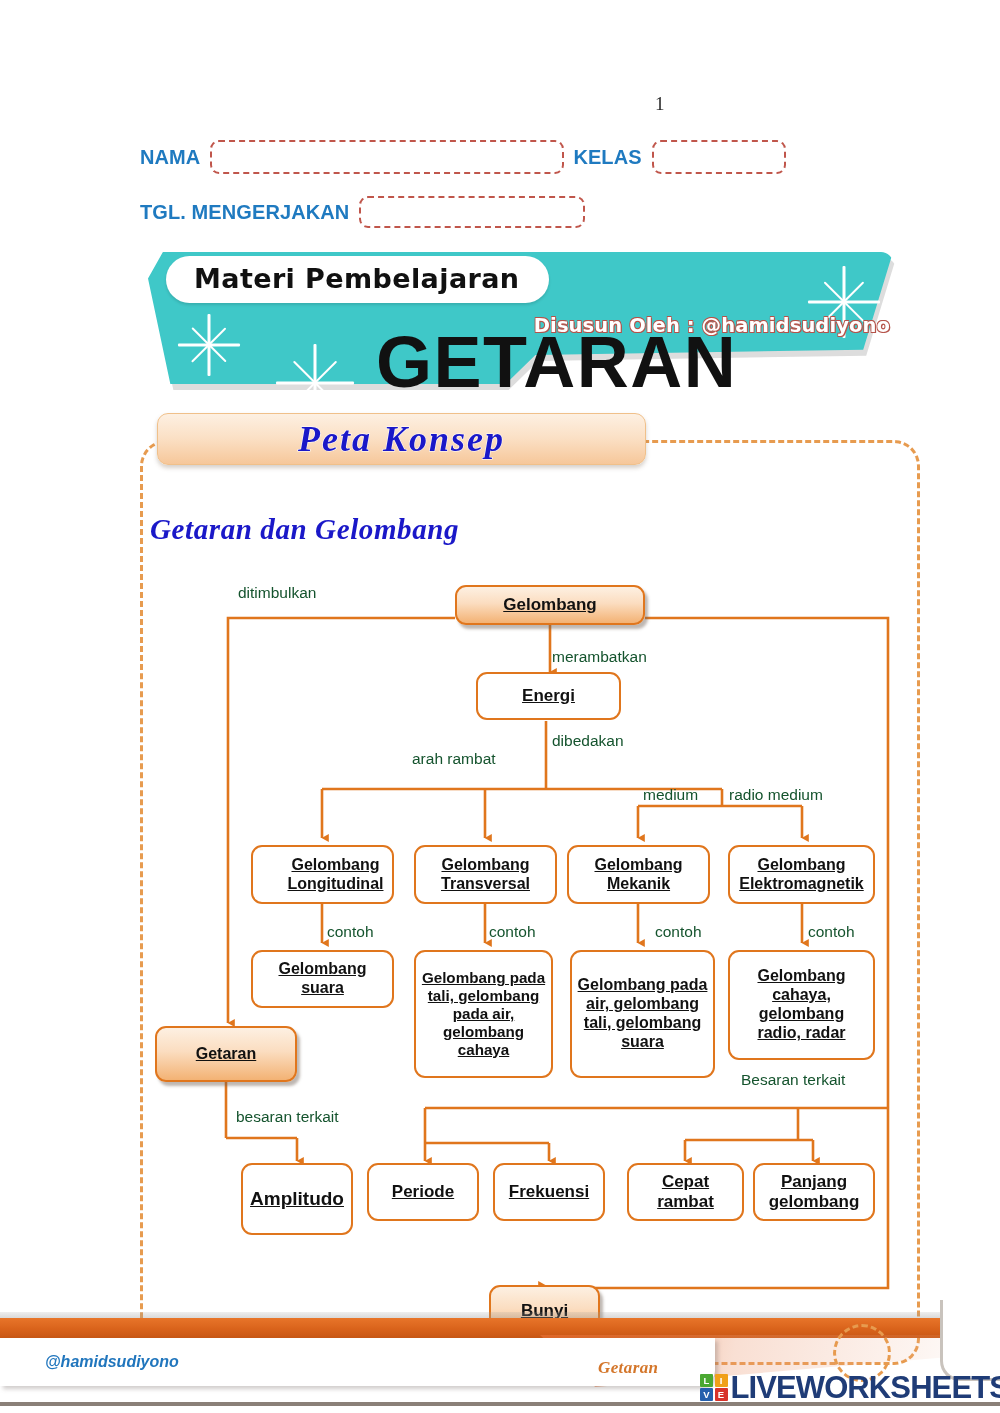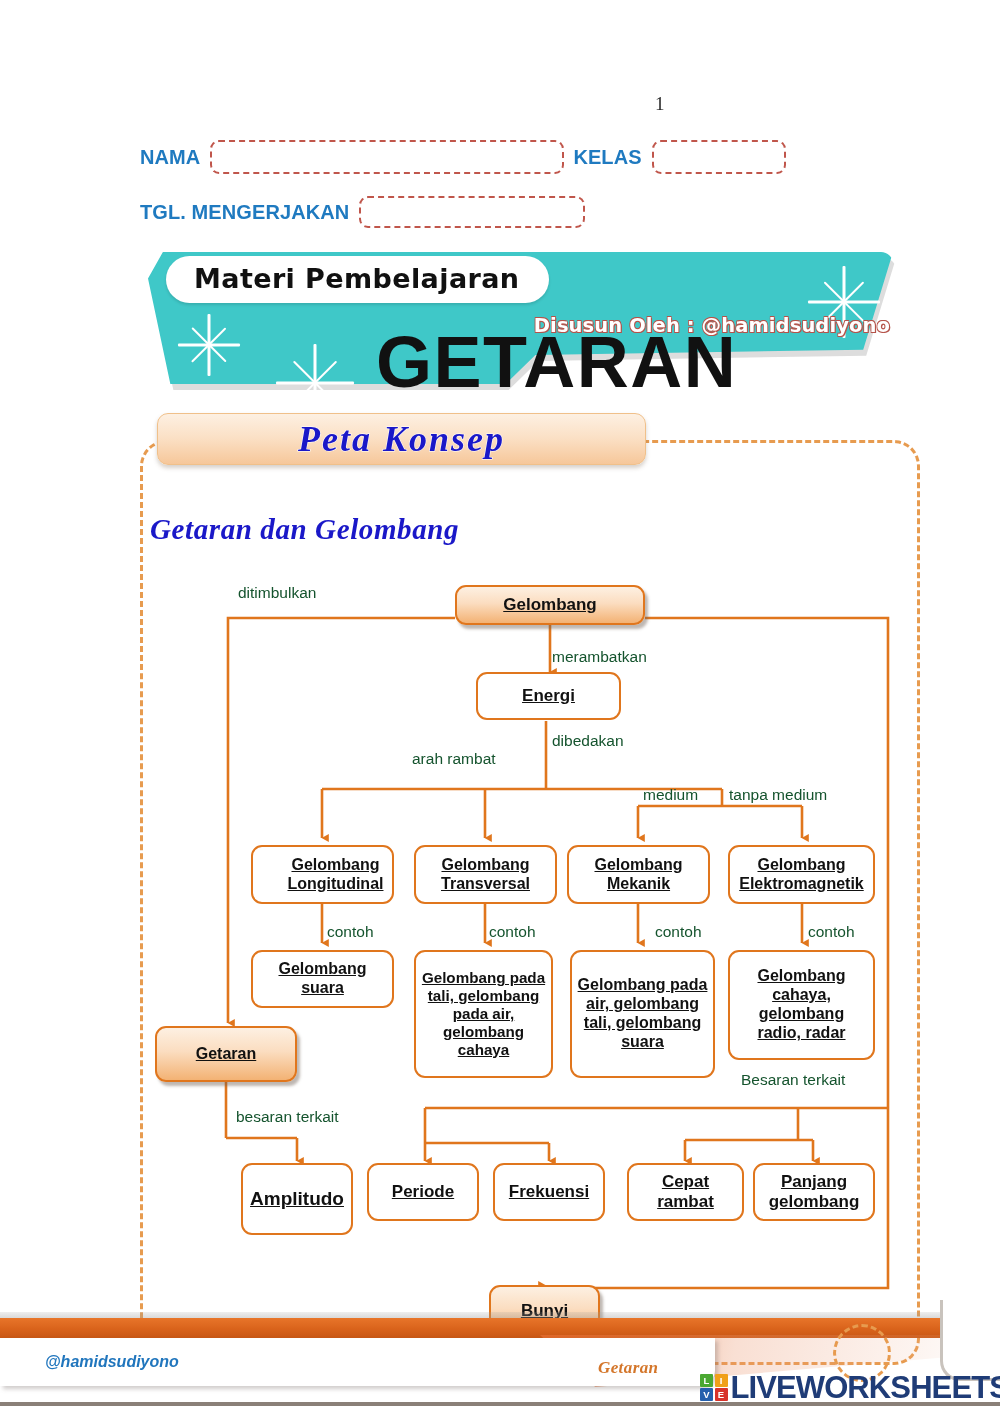--- a/index.html
+++ b/index.html
@@ -331,21 +331,21 @@
   <div class="node" style="left:627px;top:1163px;width:117px;height:58px;font-size:17px;">Cepat rambat</div>
   <div class="node" style="left:753px;top:1163px;width:122px;height:58px;font-size:17px;">Panjang gelombang</div>
 
   <div class="node fill" style="left:489px;top:1285px;width:111px;height:52px;font-size:17px;">Bunyi</div>
 
   <div class="edge-lbl" style="left:238px;top:584px;">ditimbulkan</div>
   <div class="edge-lbl" style="left:552px;top:648px;">merambatkan</div>
   <div class="edge-lbl" style="left:552px;top:732px;">dibedakan</div>
   <div class="edge-lbl" style="left:412px;top:750px;">arah rambat</div>
   <div class="edge-lbl" style="left:643px;top:786px;">medium</div>
-  <div class="edge-lbl" style="left:729px;top:786px;">tanpa medium</div>
+  <div class="edge-lbl" style="left:729px;top:786px;">radio medium</div>
 
   <div class="edge-lbl" style="left:327px;top:923px;">contoh</div>
   <div class="edge-lbl" style="left:489px;top:923px;">contoh</div>
   <div class="edge-lbl" style="left:655px;top:923px;">contoh</div>
   <div class="edge-lbl" style="left:808px;top:923px;">contoh</div>
 
   <div class="edge-lbl" style="left:236px;top:1108px;">besaran terkait</div>
   <div class="edge-lbl" style="left:741px;top:1071px;">Besaran terkait</div>
 </div>
 

